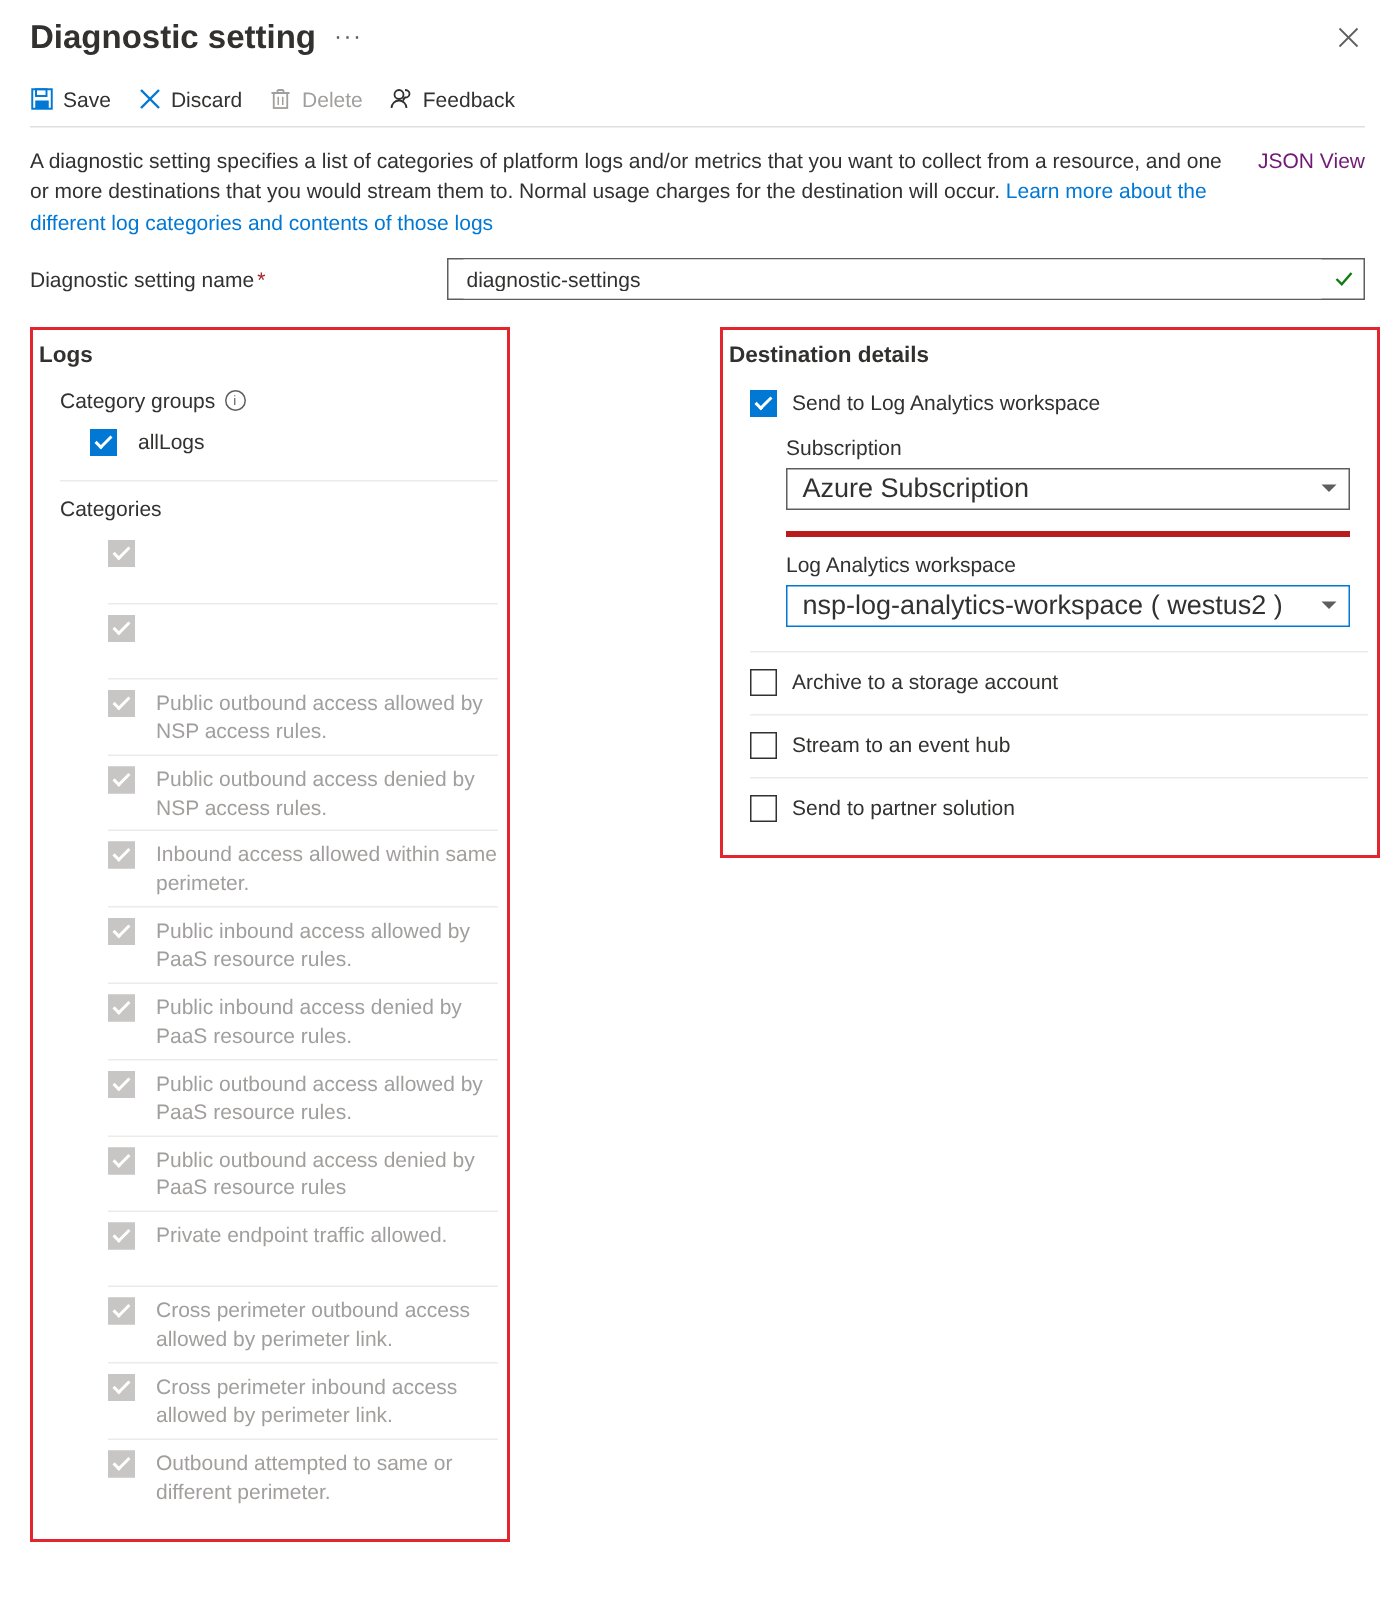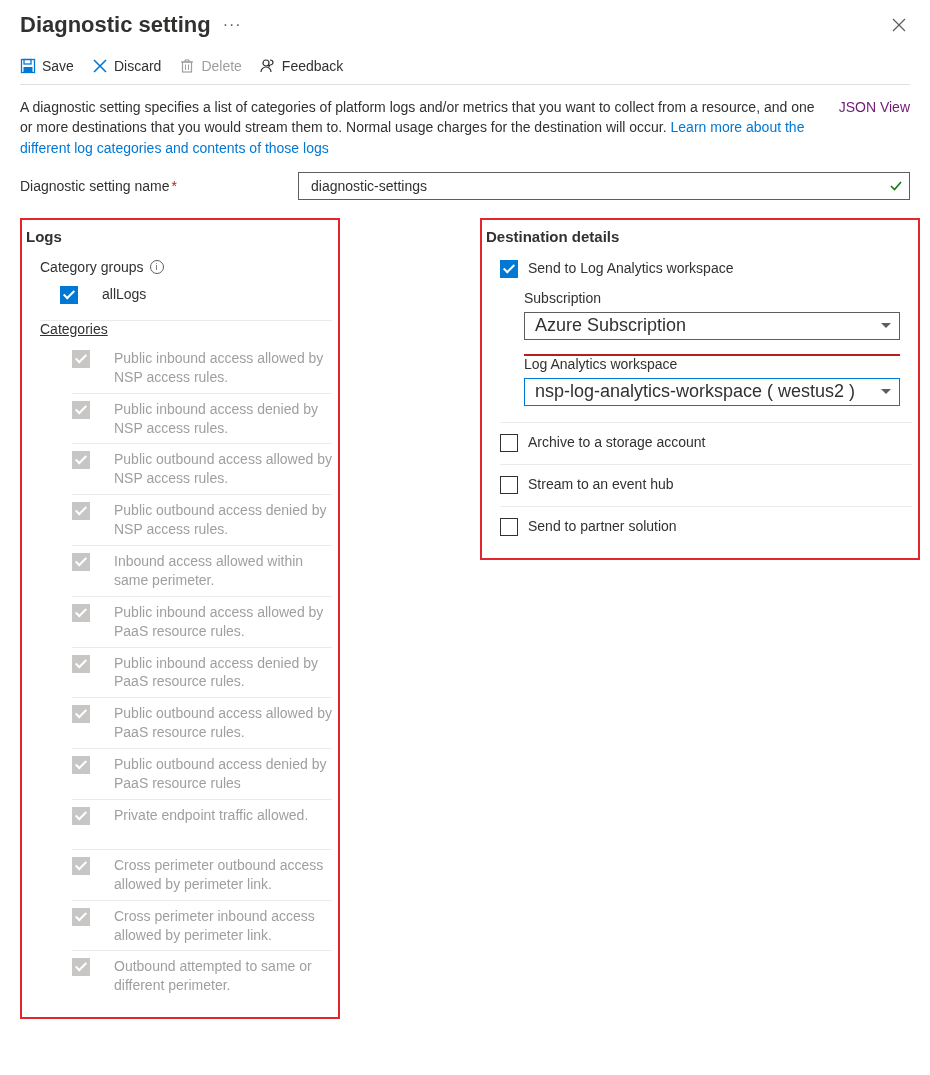--- a/index.html
+++ b/index.html
@@ -132,21 +132,21 @@
     width: 14px; height: 14px;
     border: 1px solid #605e5c;
     border-radius: 50%;
     display: inline-flex;
     align-items: center; justify-content: center;
     font-size: 9px; color: #605e5c;
   }
   .checkbox-row {
     display: flex;
     align-items: flex-start;
-    gap: 24px;
+    gap: 14px;
     margin: 0 0 14px 36px;
   }
   .checkbox-row.group { margin-left: 36px; margin-bottom:16px;}
   .cb {
     width: 18px; height: 18px;
     border: 1px solid #323130;
     flex-shrink: 0;
     position: relative;
     margin-top: 1px;
     background: #fff;
@@ -173,37 +173,37 @@
     border-color: #c8c6c4;
   }
   .cb.disabled.checked::after {
     border-color: #fff;
   }
   .cb-label { font-size: 14px; line-height: 1.35; }
   .cb-label.disabled { color: #a19f9d; }
   .cat-heading {
     font-size: 14px;
     margin: 8px 0 12px 16px;
+    padding-top: 10px;
     border-top: 1px solid #edebe9;
-    text-decoration: underline;
   }
   .cat-list .checkbox-row { margin-left: 48px; margin-bottom: 6px; min-height: 44px; padding-bottom:6px; border-bottom:1px solid #edebe9;}
   .cat-list .checkbox-row:last-child{border-bottom:none;}
   .dest-section { margin-bottom: 8px; }
   .dest-check {
     display: flex;
     align-items: center;
     gap: 10px;
     margin: 0 0 12px 16px;
     padding-top: 10px;
     border-top: 1px solid #edebe9;
   }
   .dest-check.first { border-top:none; padding-top:0; }
   .dest-body { margin: 0 12px 16px 40px; }
-  .field-label { font-size: 14px; margin-bottom: 6px; padding-top:0; border-top:2px solid #b91c1c;}
+  .field-label { font-size: 14px; margin-bottom: 6px; padding-top:10px; border-top:4px solid #b91c1c;}
   .field-label.first{border-top:none; padding-top:0;}
   .select {
     height: 28px;
     border: 1px solid #605e5c;
     display: flex;
     align-items: center;
     justify-content: space-between;
     padding: 0 8px 0 10px;
     font-size: 18px;
     cursor: pointer;
@@ -320,25 +320,23 @@
       <div class="checkbox-row group">
         <span class="cb checked"></span>
         <span class="cb-label">allLogs</span>
       </div>
 
       <div class="cat-heading">Categories</div>
 
       <div class="cat-list" id="cat-list">
           <div class="checkbox-row">
             <span class="cb disabled checked"></span>
-            <span class="cb-label disabled">Public inbound access allowed by NSP access rules.</span>
-          </div>
-          <div class="checkbox-row">
-            <span class="cb disabled checked"></span>
-            <span class="cb-label disabled">Public inbound access denied by NSP access rules.</span>
+          </div>
+          <div class="checkbox-row">
+            <span class="cb disabled checked"></span>
           </div>
           <div class="checkbox-row">
             <span class="cb disabled checked"></span>
             <span class="cb-label disabled">Public outbound access allowed by NSP access rules.</span>
           </div>
           <div class="checkbox-row">
             <span class="cb disabled checked"></span>
             <span class="cb-label disabled">Public outbound access denied by NSP access rules.</span>
           </div>
           <div class="checkbox-row">

